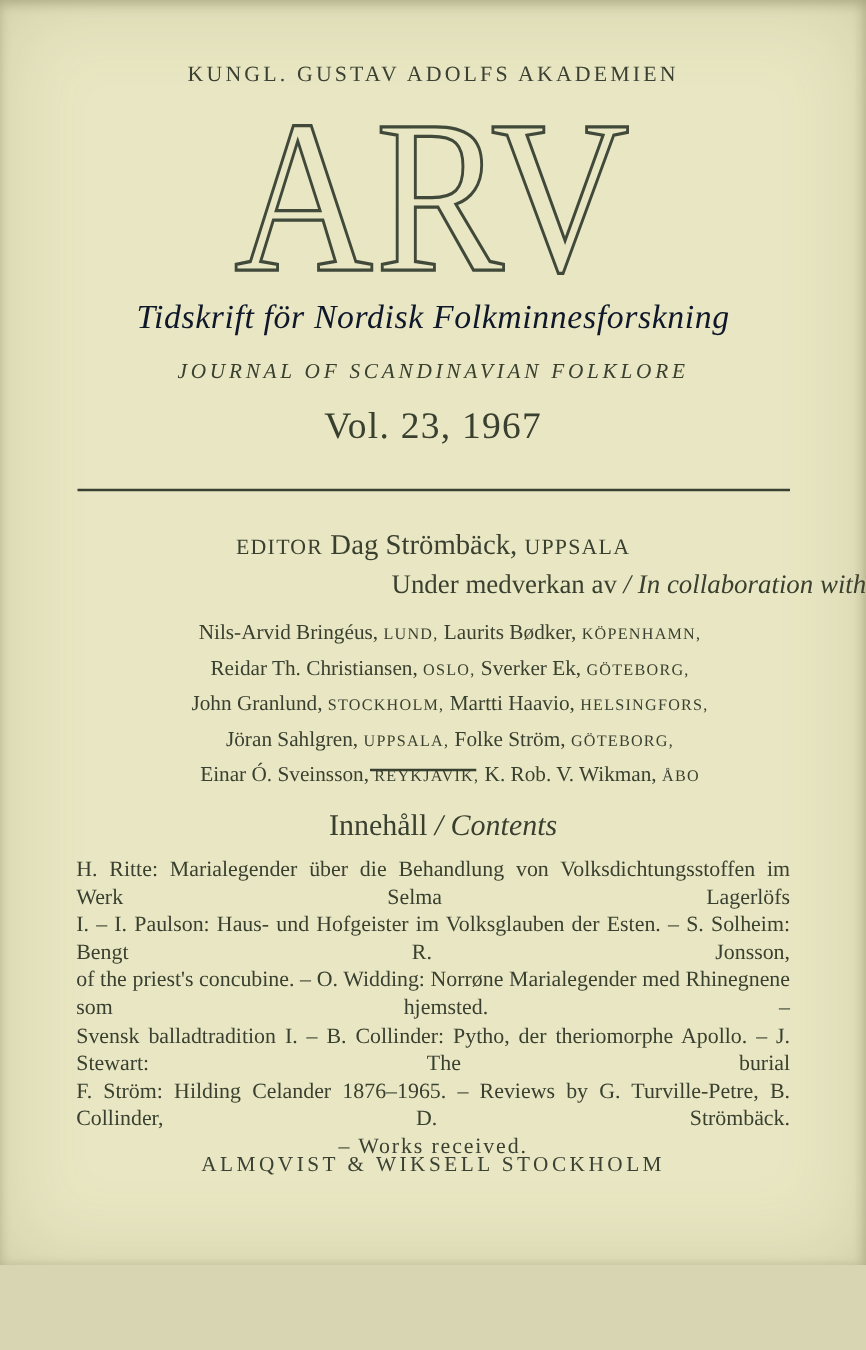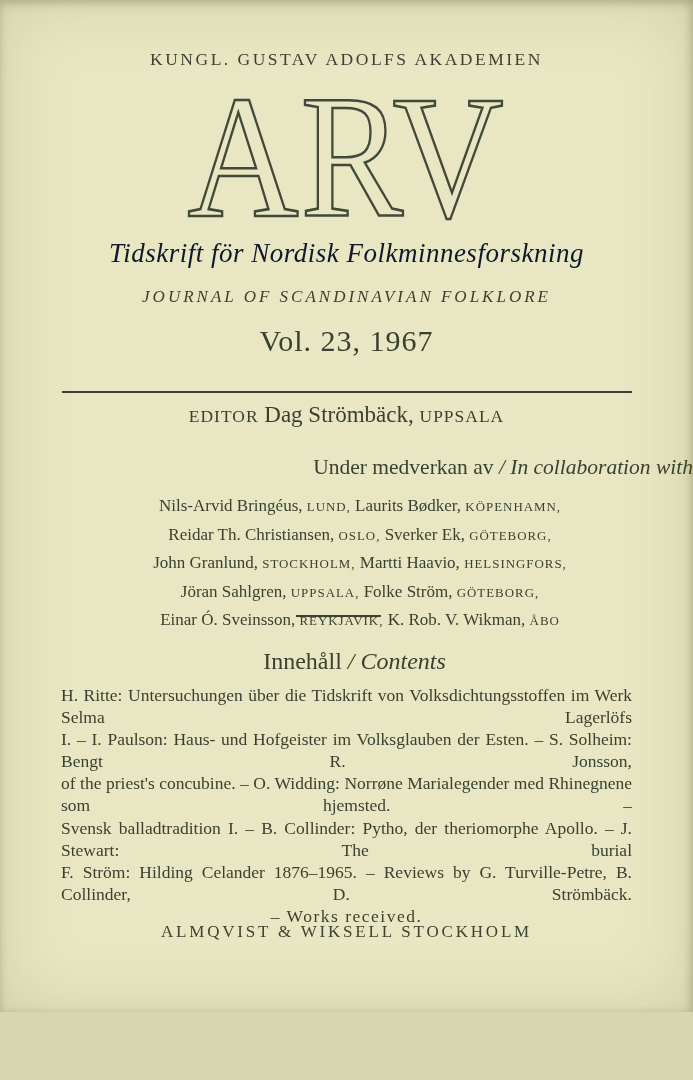--- a/index.html
+++ b/index.html
@@ -58,21 +58,21 @@
   .volume {
     top: 324px;
     font-size: 30px; letter-spacing: 1px;
   }
   .rule-long {
     position: absolute;
     top: 391px; left: 62px; width: 570px;
     border-top: 2px solid #3a4131;
   }
   .editor {
-    top: 399px;
+    top: 420px;
     font-size: 23px; line-height: 32px;
   }
   .collab-intro {
     top: 452px;
     font-size: 21.5px; line-height: 30px; text-align: right;
   }
   .it { font-style: italic; }
   .sc { font-size: 0.76em; letter-spacing: 1px; }
   .collaborators {
     top: 492px;
@@ -172,21 +172,21 @@
 
   <div class="rule-short"></div>
 
   <div class="abs toc-heading">
     <span>Innehåll</span>
     <span class="it">/</span>
     <span class="it">Contents</span>
   </div>
 
   <div class="toc">
-    <div class="toc-line">H. Ritte: Untersuchungen über die Tidskrift von Volksdichtungsstoffen im Werk Selma Lagerlöfs</div>
+    <div class="toc-line">H. Ritte: Marialegender über die Behandlung von Volksdichtungsstoffen im Werk Selma Lagerlöfs</div>
     <div class="toc-line">I. – I. Paulson: Haus- und Hofgeister im Volksglauben der Esten. – S. Solheim: Bengt R. Jonsson,</div>
     <div class="toc-line">of the priest's concubine. – O. Widding: Norrøne Marialegender med Rhinegnene som hjemsted. –</div>
     <div class="toc-line">Svensk balladtradition I. – B. Collinder: Pytho, der theriomorphe Apollo. – J. Stewart: The burial</div>
     <div class="toc-line">F. Ström: Hilding Celander 1876–1965. – Reviews by G. Turville-Petre, B. Collinder, D. Strömbäck.</div>
     <div class="toc-line toc-line--last">– Works received.</div>
   </div>
 
   <div class="abs publisher">ALMQVIST &amp; WIKSELL STOCKHOLM</div>
 
 </div>

